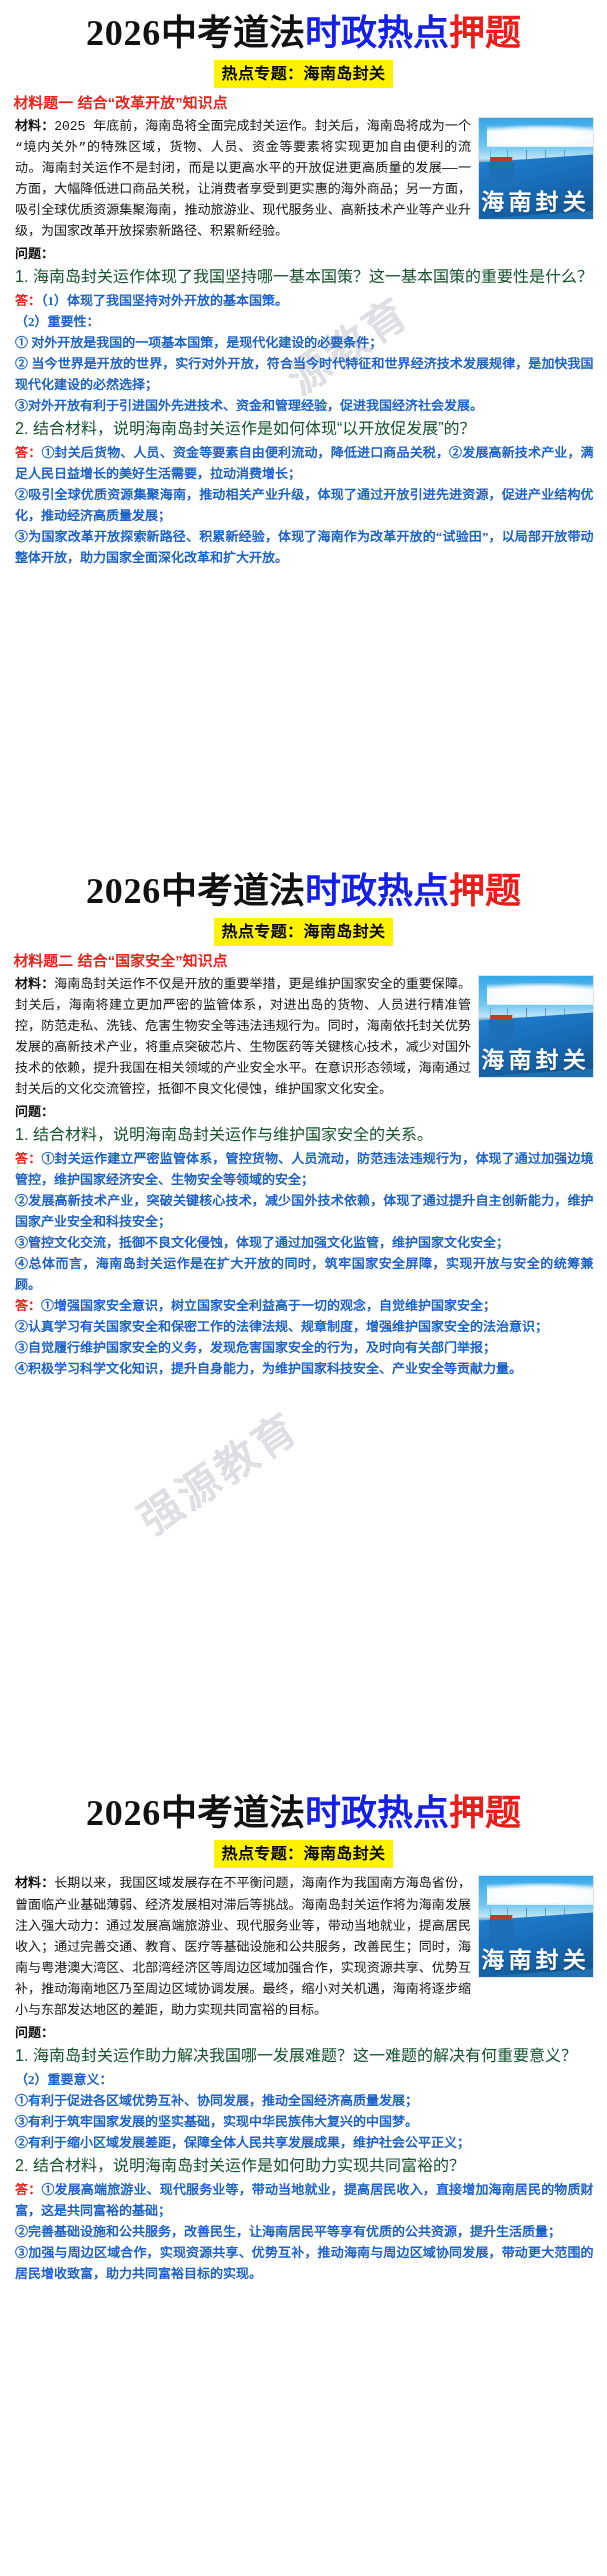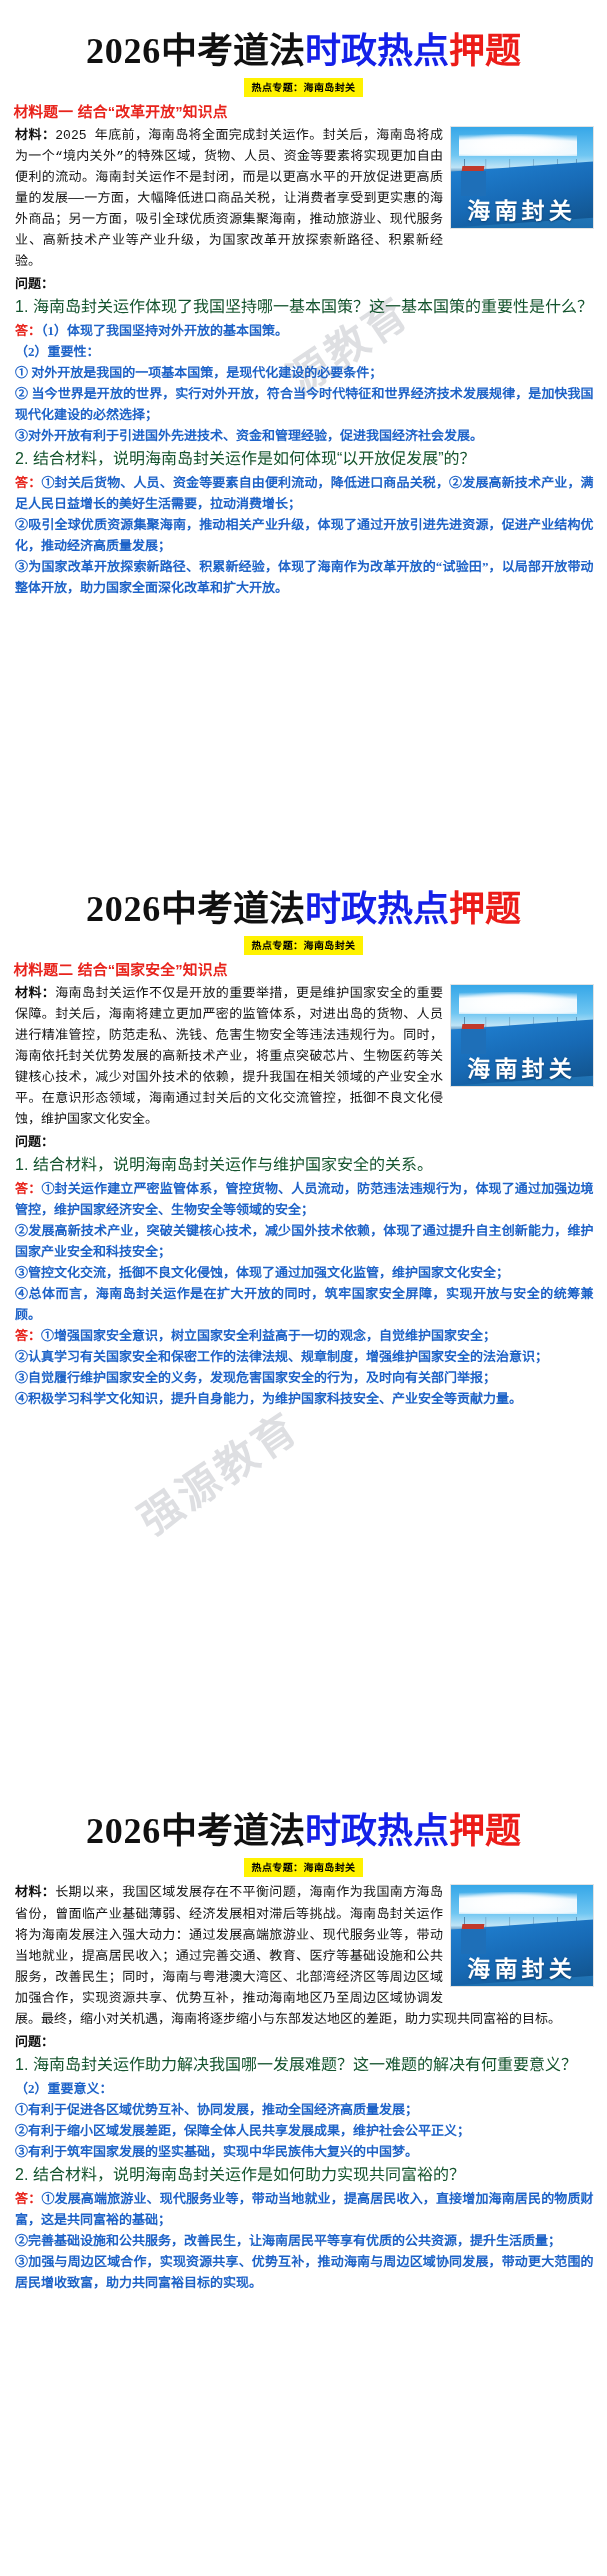--- a/index.html
+++ b/index.html
@@ -38,21 +38,21 @@
     z-index: 0;
   }
   .wm-a { font-size: 42px; left: 278px; top: 312px; }
   .wm-b { font-size: 42px; left: 126px; top: 582px; }
 
   
   .masthead {
     position: relative;
     z-index: 2;
     text-align: center;
-    padding-top: 33px;
+    padding-top: 15px;
     line-height: 1;
   }
   .masthead .mh-line {
     font-family: "Liberation Sans", "DejaVu Sans", sans-serif;
     font-weight: 700;
     font-size: 36px;
     letter-spacing: 0px;
     white-space: nowrap;
   }
   .mh-year  { color: #111111; font-family: "Liberation Serif", serif; letter-spacing: 0.8px; }
@@ -66,21 +66,21 @@
     text-align: center;
     margin-top: 9.3px;
     margin-bottom: 5px;
   }
   .topic {
     display: inline-block;
     background: #fff200;
     color: #000000;
     font-family: "Liberation Serif", "DejaVu Serif", serif;
     font-weight: 700;
-    font-size: 10px;
+    font-size: 16px;
     line-height: 1.5;
     padding: 1.7px 7.6px 2.5px 7.6px;
     letter-spacing: 0.4px;
   }
 
   
   .sec-head {
     position: relative;
     z-index: 2;
     color: #e8241c;
@@ -94,21 +94,21 @@
 
   
   .body-zone {
     position: relative;
     z-index: 2;
     padding: 0 6.7px 0 8.4px;
   }
 
   .photo {
     float: right;
-    width: 144px;
+    width: 116px;
     height: 103px;
     margin: 1.7px 0 2.5px 6.7px;
     border: 0.8px solid #e3e3e3;
     box-sizing: border-box;
     position: relative;
     overflow: hidden;
     background: linear-gradient(#36a7e8 0%, #6fc6f2 28%, #bfe4f6 40%, #2f6fa8 47%, #1f5d96 55%, #2a7fc0 62%, #1d6fb0 100%);
   }
   .photo .sky-cloud {
     position: absolute; top: 6.7px; left: 8.4px;
@@ -329,22 +329,22 @@
       <div class="ptext">海南封关</div>
     </div>
 
     <p class="material"><span class="lead">材料：</span><span>长期以来，我国区域发展存在不平衡问题，海南作为我国南方海岛省份，曾面临产业基础薄弱、经济发展相对滞后等挑战。海南岛封关运作将为海南发展注入强大动力：通过发展高端旅游业、现代服务业等，带动当地就业，提高居民收入；通过完善交通、教育、医疗等基础设施和公共服务，改善民生；同时，海南与粤港澳大湾区、北部湾经济区等周边区域加强合作，实现资源共享、优势互补，推动海南地区乃至周边区域协调发展。最终，缩小对关机遇，海南将逐步缩小与东部发达地区的差距，助力实现共同富裕的目标。</span></p>
 
     <div class="qlabel">问题：</div>
 
     <div class="question"><span>1.</span> <span>海南岛封关运作助力解决我国哪一发展难题？这一难题的解决有何重要意义？</span></div>
     <div class="ans-sub">（2）重要意义：</div>
     <div class="ans-sub">①有利于促进各区域优势互补、协同发展，推动全国经济高质量发展；</div>
+    <div class="ans-sub">③有利于筑牢国家发展的坚实基础，实现中华民族伟大复兴的中国梦。</div>
     <div class="ans-sub">②有利于缩小区域发展差距，保障全体人民共享发展成果，维护社会公平正义；</div>
-    <div class="ans-sub">③有利于筑牢国家发展的坚实基础，实现中华民族伟大复兴的中国梦。</div>
 
     <div class="question"><span>2.</span> <span>结合材料，说明海南岛封关运作是如何助力实现共同富裕的？</span></div>
     <div class="answer"><span class="atag">答：</span><span>①发展高端旅游业、现代服务业等，带动当地就业，提高居民收入，直接增加海南居民的物质财富，这是共同富裕的基础；</span></div>
     <div class="ans-sub">②完善基础设施和公共服务，改善民生，让海南居民平等享有优质的公共资源，提升生活质量；</div>
     <div class="ans-sub">③加强与周边区域合作，实现资源共享、优势互补，推动海南与周边区域协同发展，带动更大范围的居民增收致富，助力共同富裕目标的实现。</div>
   </div>
 
   <div class="spacer-3"></div>
 </div>
 

